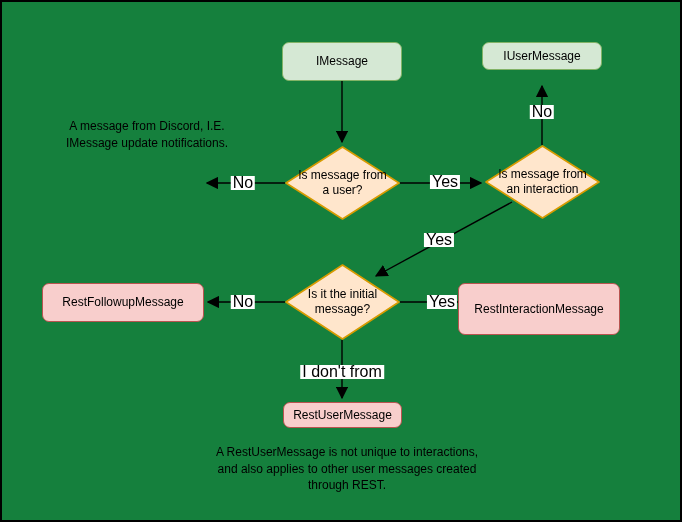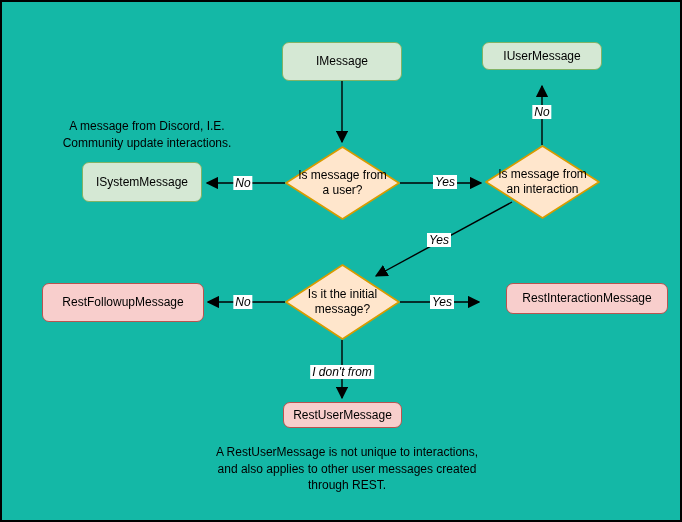--- a/index.html
+++ b/index.html
@@ -1,21 +1,21 @@
 <!DOCTYPE html>
 <html><head>
 <meta charset="utf-8">
 <style>
   html, body { margin: 0; padding: 0; background: #888; }
   * { box-sizing: border-box; }
   .canvas {
     position: relative;
     width: 682px;
     height: 522px;
-    background: #14b8a6;
+    background: #15803d;
     border: 2px solid #000000;
     overflow: hidden;
     font-family: "Liberation Sans", sans-serif;
     color: #000000;
   }
   .edges {
     position: absolute;
     left: 0; top: 0;
     width: 678px; height: 518px;
     pointer-events: none;
@@ -52,24 +52,23 @@
     stroke-width: 1.6;
     stroke-linejoin: round;
   }
   .node-label { position: relative; z-index: 2; }
   .pre { white-space: pre-line; }
   .edge-label {
     position: absolute;
     transform: translate(-50%, -50%);
     background: #ffffff;
     padding: 0 2px;
-    font-size: 12px;
+    font-size: 16px;
     line-height: 14px;
     z-index: 3;
-    font-style: italic;
   }
   .note {
     position: absolute;
     text-align: center;
     font-size: 12px;
     line-height: 16.5px;
     z-index: 1;
   }
 </style>
 </head>
@@ -94,23 +93,20 @@
   </svg>
 
   <div class="node box green" style="left:280px;top:40px;width:120px;height:39px">
     <span class="node-label">IMessage</span>
   </div>
 
   <div class="node box green" style="left:480px;top:40px;width:120px;height:28px">
     <span class="node-label">IUserMessage</span>
   </div>
 
-  <div class="node box green" style="left:80px;top:160px;width:120px;height:40px">
-    <span class="node-label">ISystemMessage</span>
-  </div>
 
   <div class="node diamond" style="left:283px;top:144px;width:115px;height:74px">
     <svg class="diamond-shape" viewBox="0 0 115 74" preserveAspectRatio="none">
       <polygon points="57.5,1 114,37 57.5,73 1,37"></polygon>
     </svg>
     <span class="node-label pre">Is message from
 a user?</span>
   </div>
 
   <div class="node diamond" style="left:483px;top:143px;width:115px;height:74px">
@@ -126,35 +122,35 @@
       <polygon points="57.5,1 114,38 57.5,75 1,38"></polygon>
     </svg>
     <span class="node-label pre">Is it the initial
 message?</span>
   </div>
 
   <div class="node box red" style="left:40px;top:281px;width:162px;height:39px">
     <span class="node-label">RestFollowupMessage</span>
   </div>
 
-  <div class="node box red" style="left:504px;top:281px;width:162px;height:31px">
+  <div class="node box red" style="left:456px;top:281px;width:162px;height:52px">
     <span class="node-label">RestInteractionMessage</span>
   </div>
 
   <div class="node box red" style="left:281px;top:400px;width:119px;height:26px">
     <span class="node-label">RestUserMessage</span>
   </div>
 
   <div class="edge-label" style="left:241px;top:181px">No</div>
   <div class="edge-label" style="left:443px;top:180px">Yes</div>
   <div class="edge-label" style="left:540px;top:110px">No</div>
   <div class="edge-label" style="left:437px;top:238px">Yes</div>
   <div class="edge-label" style="left:241px;top:300px">No</div>
   <div class="edge-label" style="left:440px;top:300px">Yes</div>
   <div class="edge-label" style="left:340px;top:370px">I don't from</div>
 
   <div class="note pre" style="left:30px;top:116px;width:230px">A message from Discord, I.E.
-Community update interactions.</div>
+IMessage update notifications.</div>
   <div class="note pre" style="left:170px;top:442px;width:350px">A RestUserMessage is not unique to interactions,
 and also applies to other user messages created
 through REST.</div>
 
 </div>
 
 </body></html>

